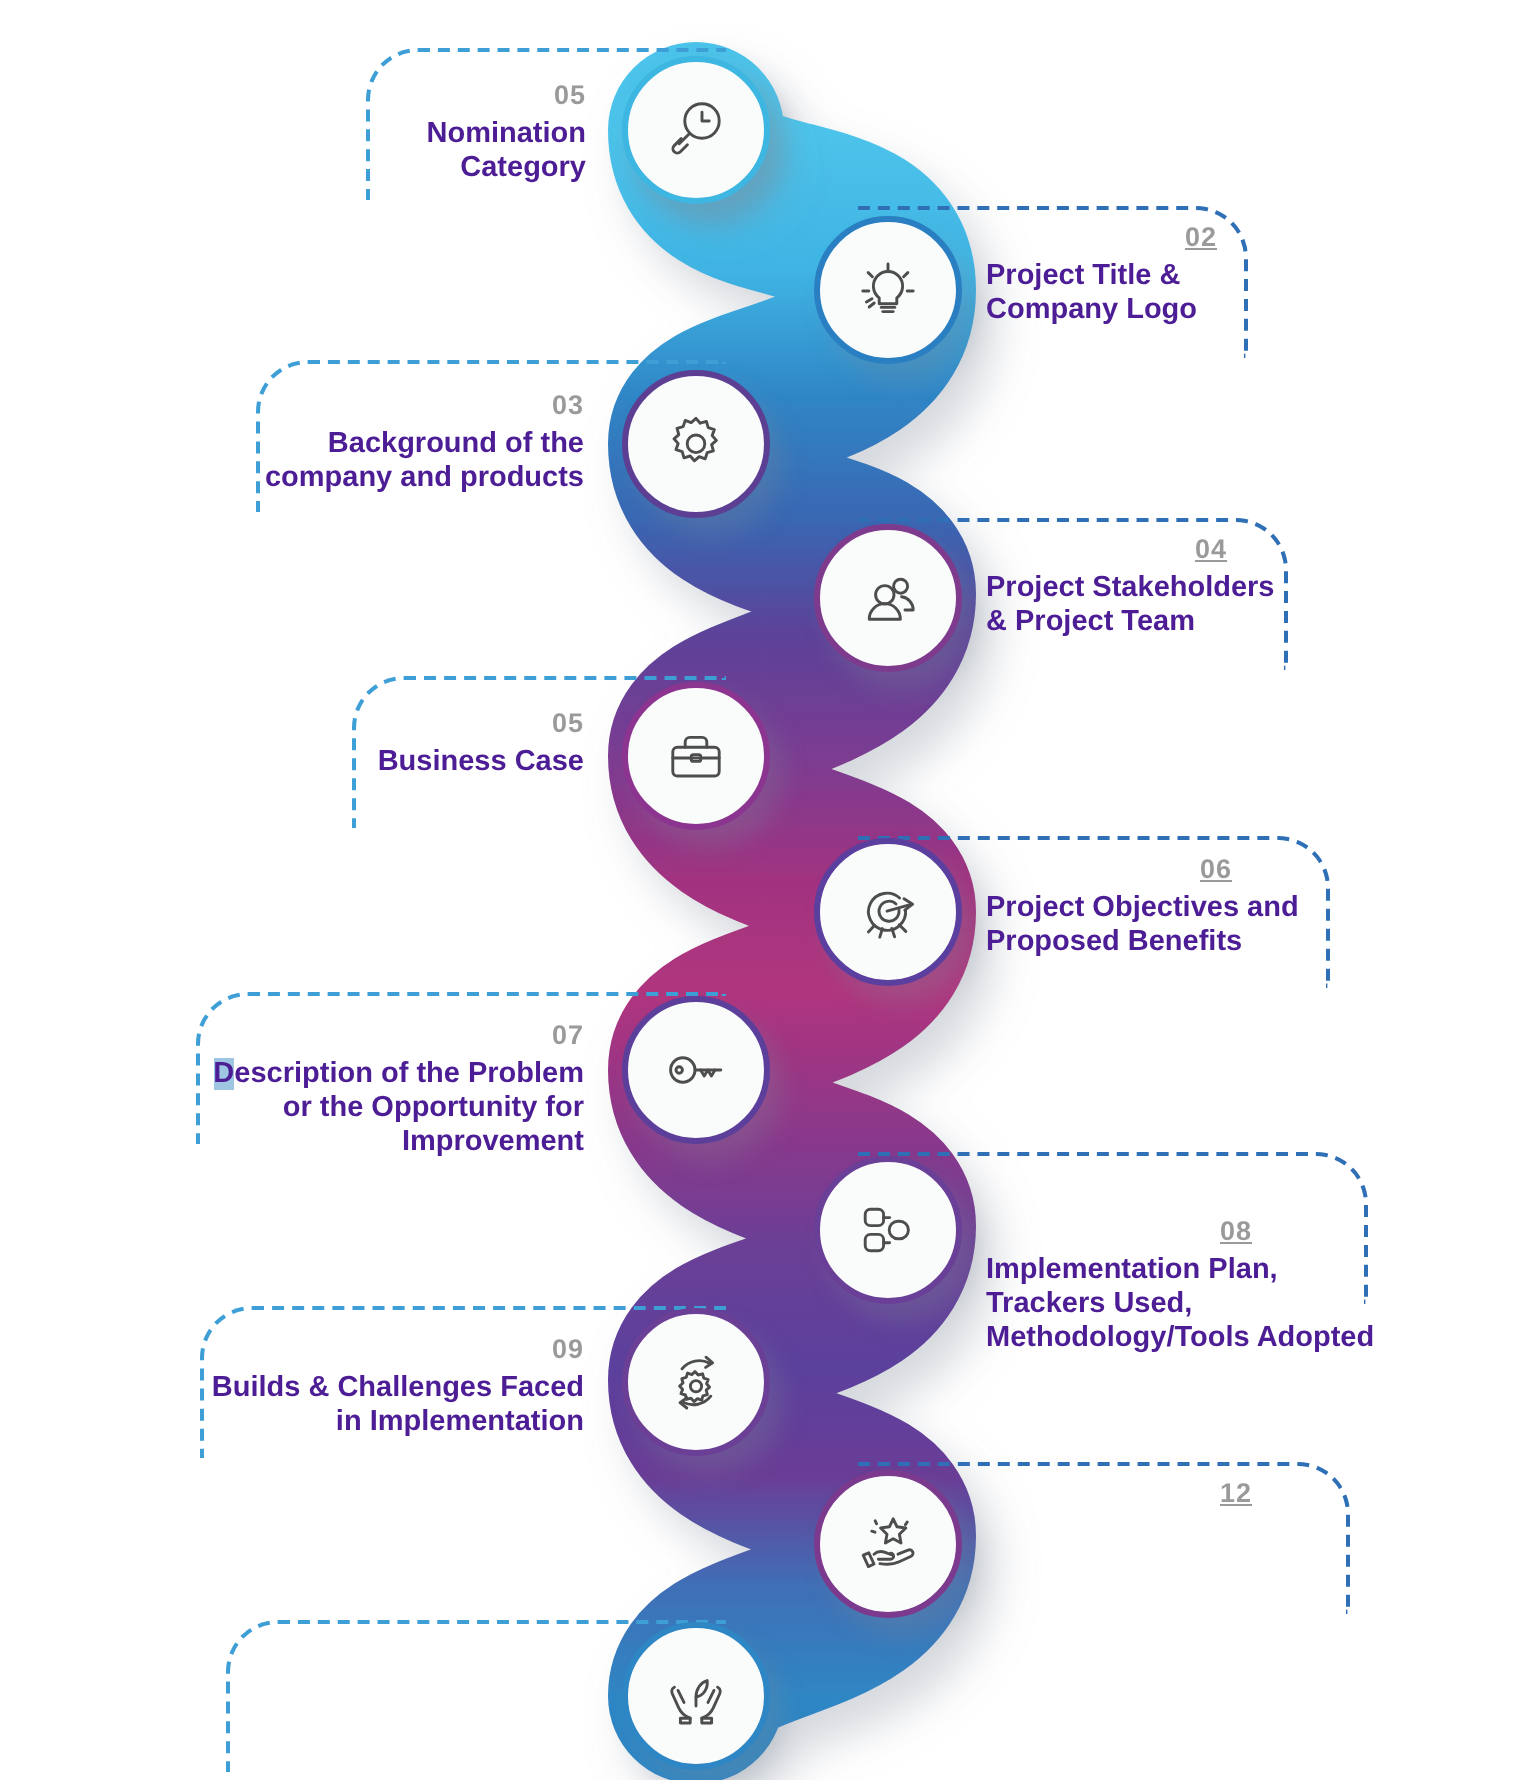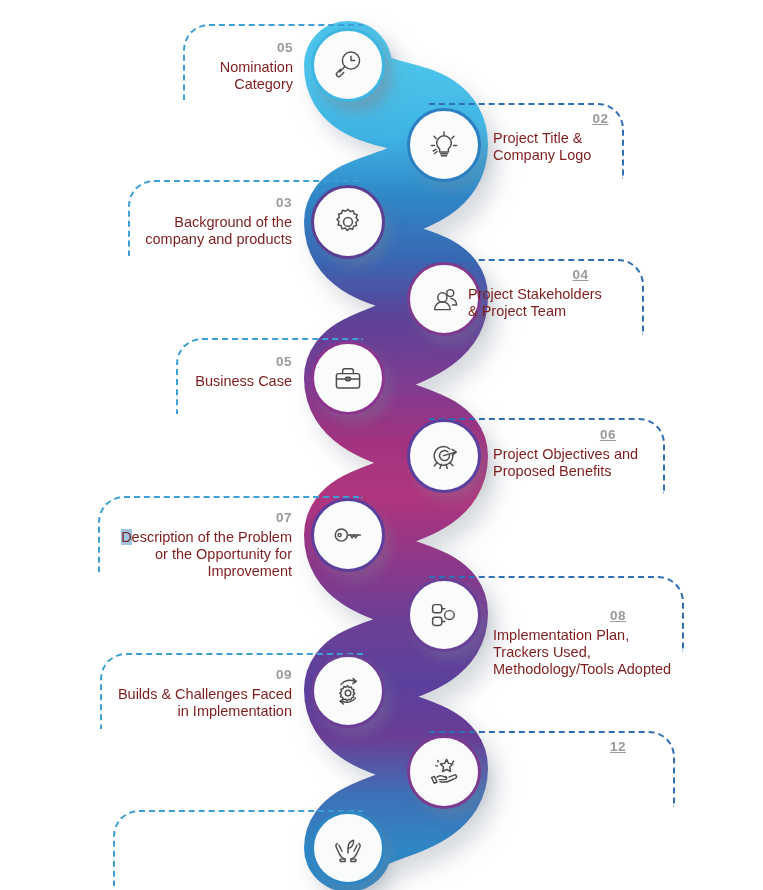--- a/index.html
+++ b/index.html
@@ -38,22 +38,22 @@
   .cap .num{
     font-size:13.5px;
     font-weight:700;
     color:#9a9a9a;
     letter-spacing:.5px;
     line-height:1.1;
     margin-bottom:3px;
   }
   .cap .ttl{
     font-size:14.5px;
-    font-weight:400;
-    color:#7f1d1d;
+    font-weight:700;
+    color:#4c1d95;
     line-height:1.18;
     white-space:pre-line;
   }
   .cap.l{text-align:right;}
   .cap.r{text-align:left;}
   .cap.l .num{text-align:right;}
   .cap.r .num{text-align:center;text-decoration:underline;}
   .hl{background:#9ec5e2;}
 
   
@@ -141,21 +141,21 @@
     <div class="ttl">Project Title &amp;
 Company Logo</div>
   </div>
 
   <div class="cap l" style="left:110px; top:196px; width:182px;">
     <div class="num">03</div>
     <div class="ttl">Background of the
 company and products</div>
   </div>
 
-  <div class="cap r" style="left:468px; top:268px; width:225px;">
+  <div class="cap r" style="left:493px; top:268px; width:225px;">
     <div class="num">04</div>
     <div class="ttl">Project Stakeholders
 &amp; Project Team</div>
   </div>
 
   <div class="cap l" style="left:140px; top:355px; width:152px;">
     <div class="num">05</div>
     <div class="ttl">Business Case</div>
   </div>
 

